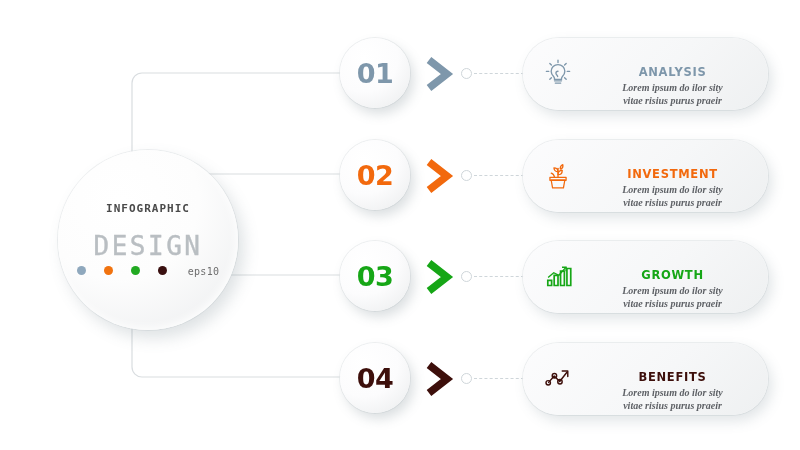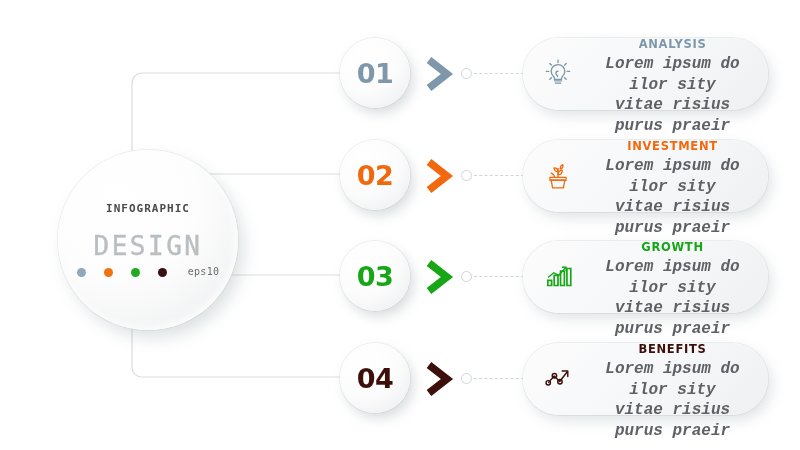--- a/index.html
+++ b/index.html
@@ -62,21 +62,21 @@
     font-size: 26px;
     letter-spacing: 2.5px;
     color: #b9bec2;
     line-height: 1;
     margin-bottom: 7px;
     margin-top: 16px;
     -webkit-text-stroke: 0.4px #b9bec2;
   }
   .swatch-row {
     display: flex;
-    align-items: flex-end;
+    align-items: flex-start;
     gap: 18px;
   }
   .swatch {
     width: 9px;
     height: 9px;
     border-radius: 50%;
     display: block;
   }
   .eps-label {
     font-family: "DejaVu Sans Mono", monospace;
@@ -179,24 +179,24 @@
   }
   .card-title {
     font-family: "DejaVu Sans", sans-serif;
     font-weight: 700;
     font-size: 11.5px;
     letter-spacing: 0.7px;
     line-height: 1;
     margin-bottom: 4px;
   }
   .card-desc {
-    font-family: Liberation Mono, monospace;
+    font-family: Liberation Serif, serif;
     font-style: italic;
     font-weight: 700;
-    font-size: 16px;
+    font-size: 10px;
     color: #5e6166;
     line-height: 1.28;
   }
 </style>
 </head>
 <body>
 
 <div id="canvas">
 
   <svg class="rail" viewBox="0 0 246 318" width="246" height="318">

